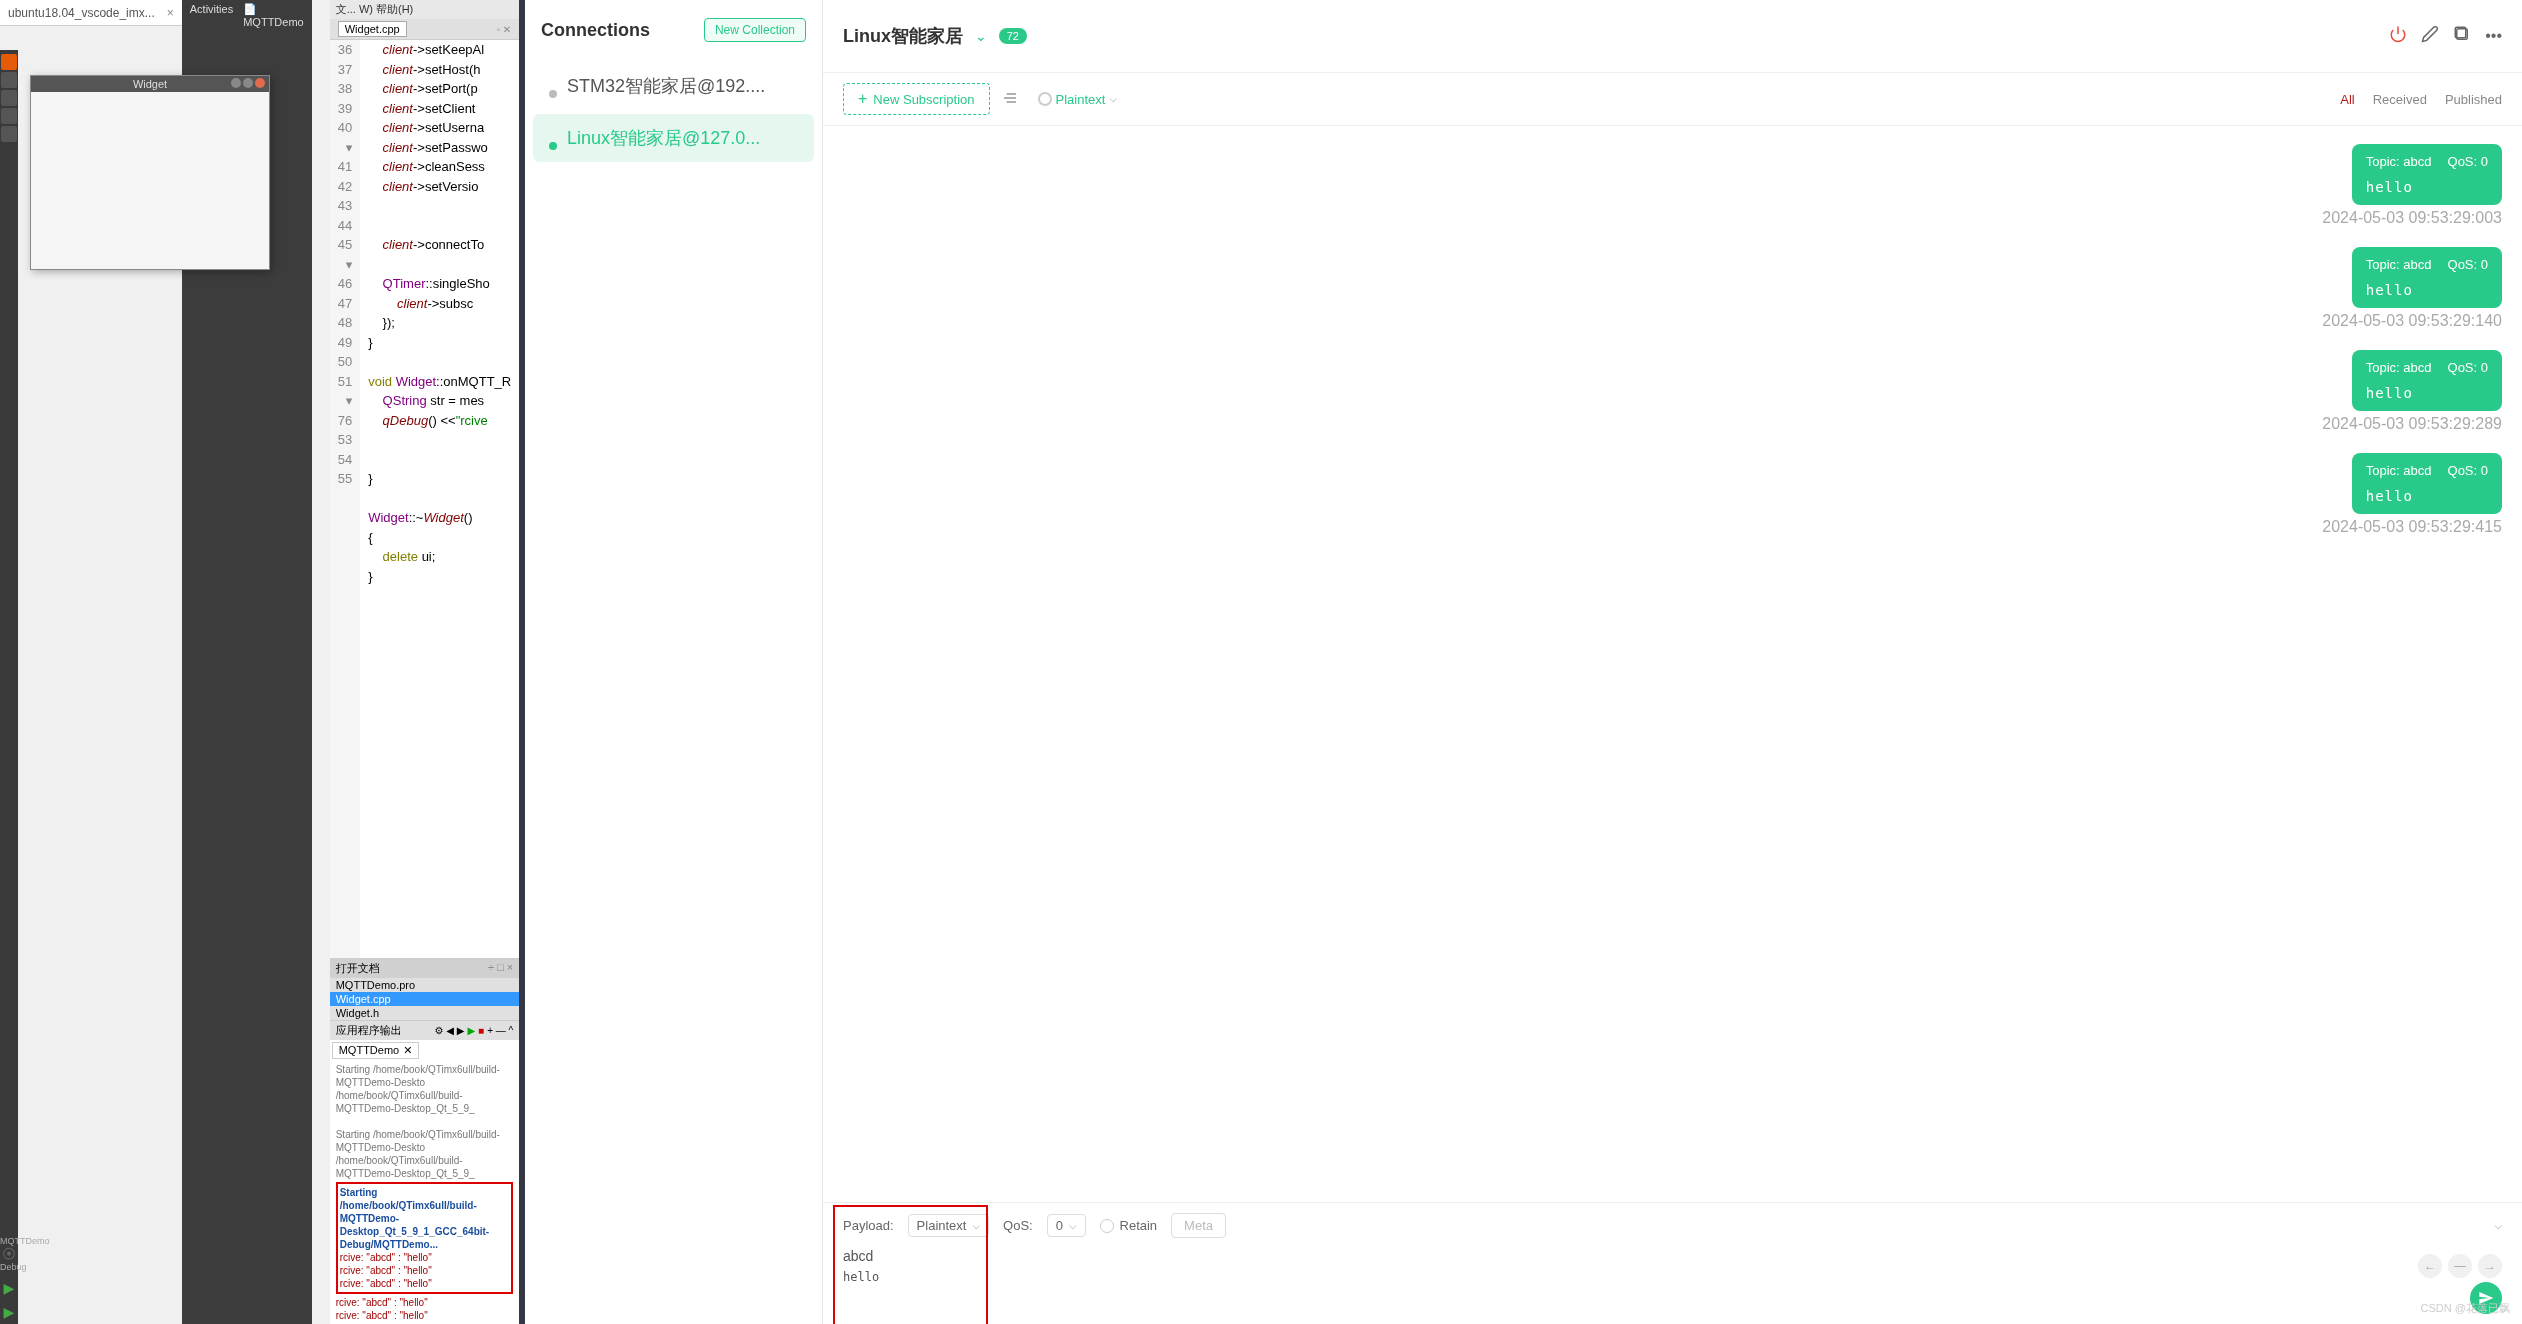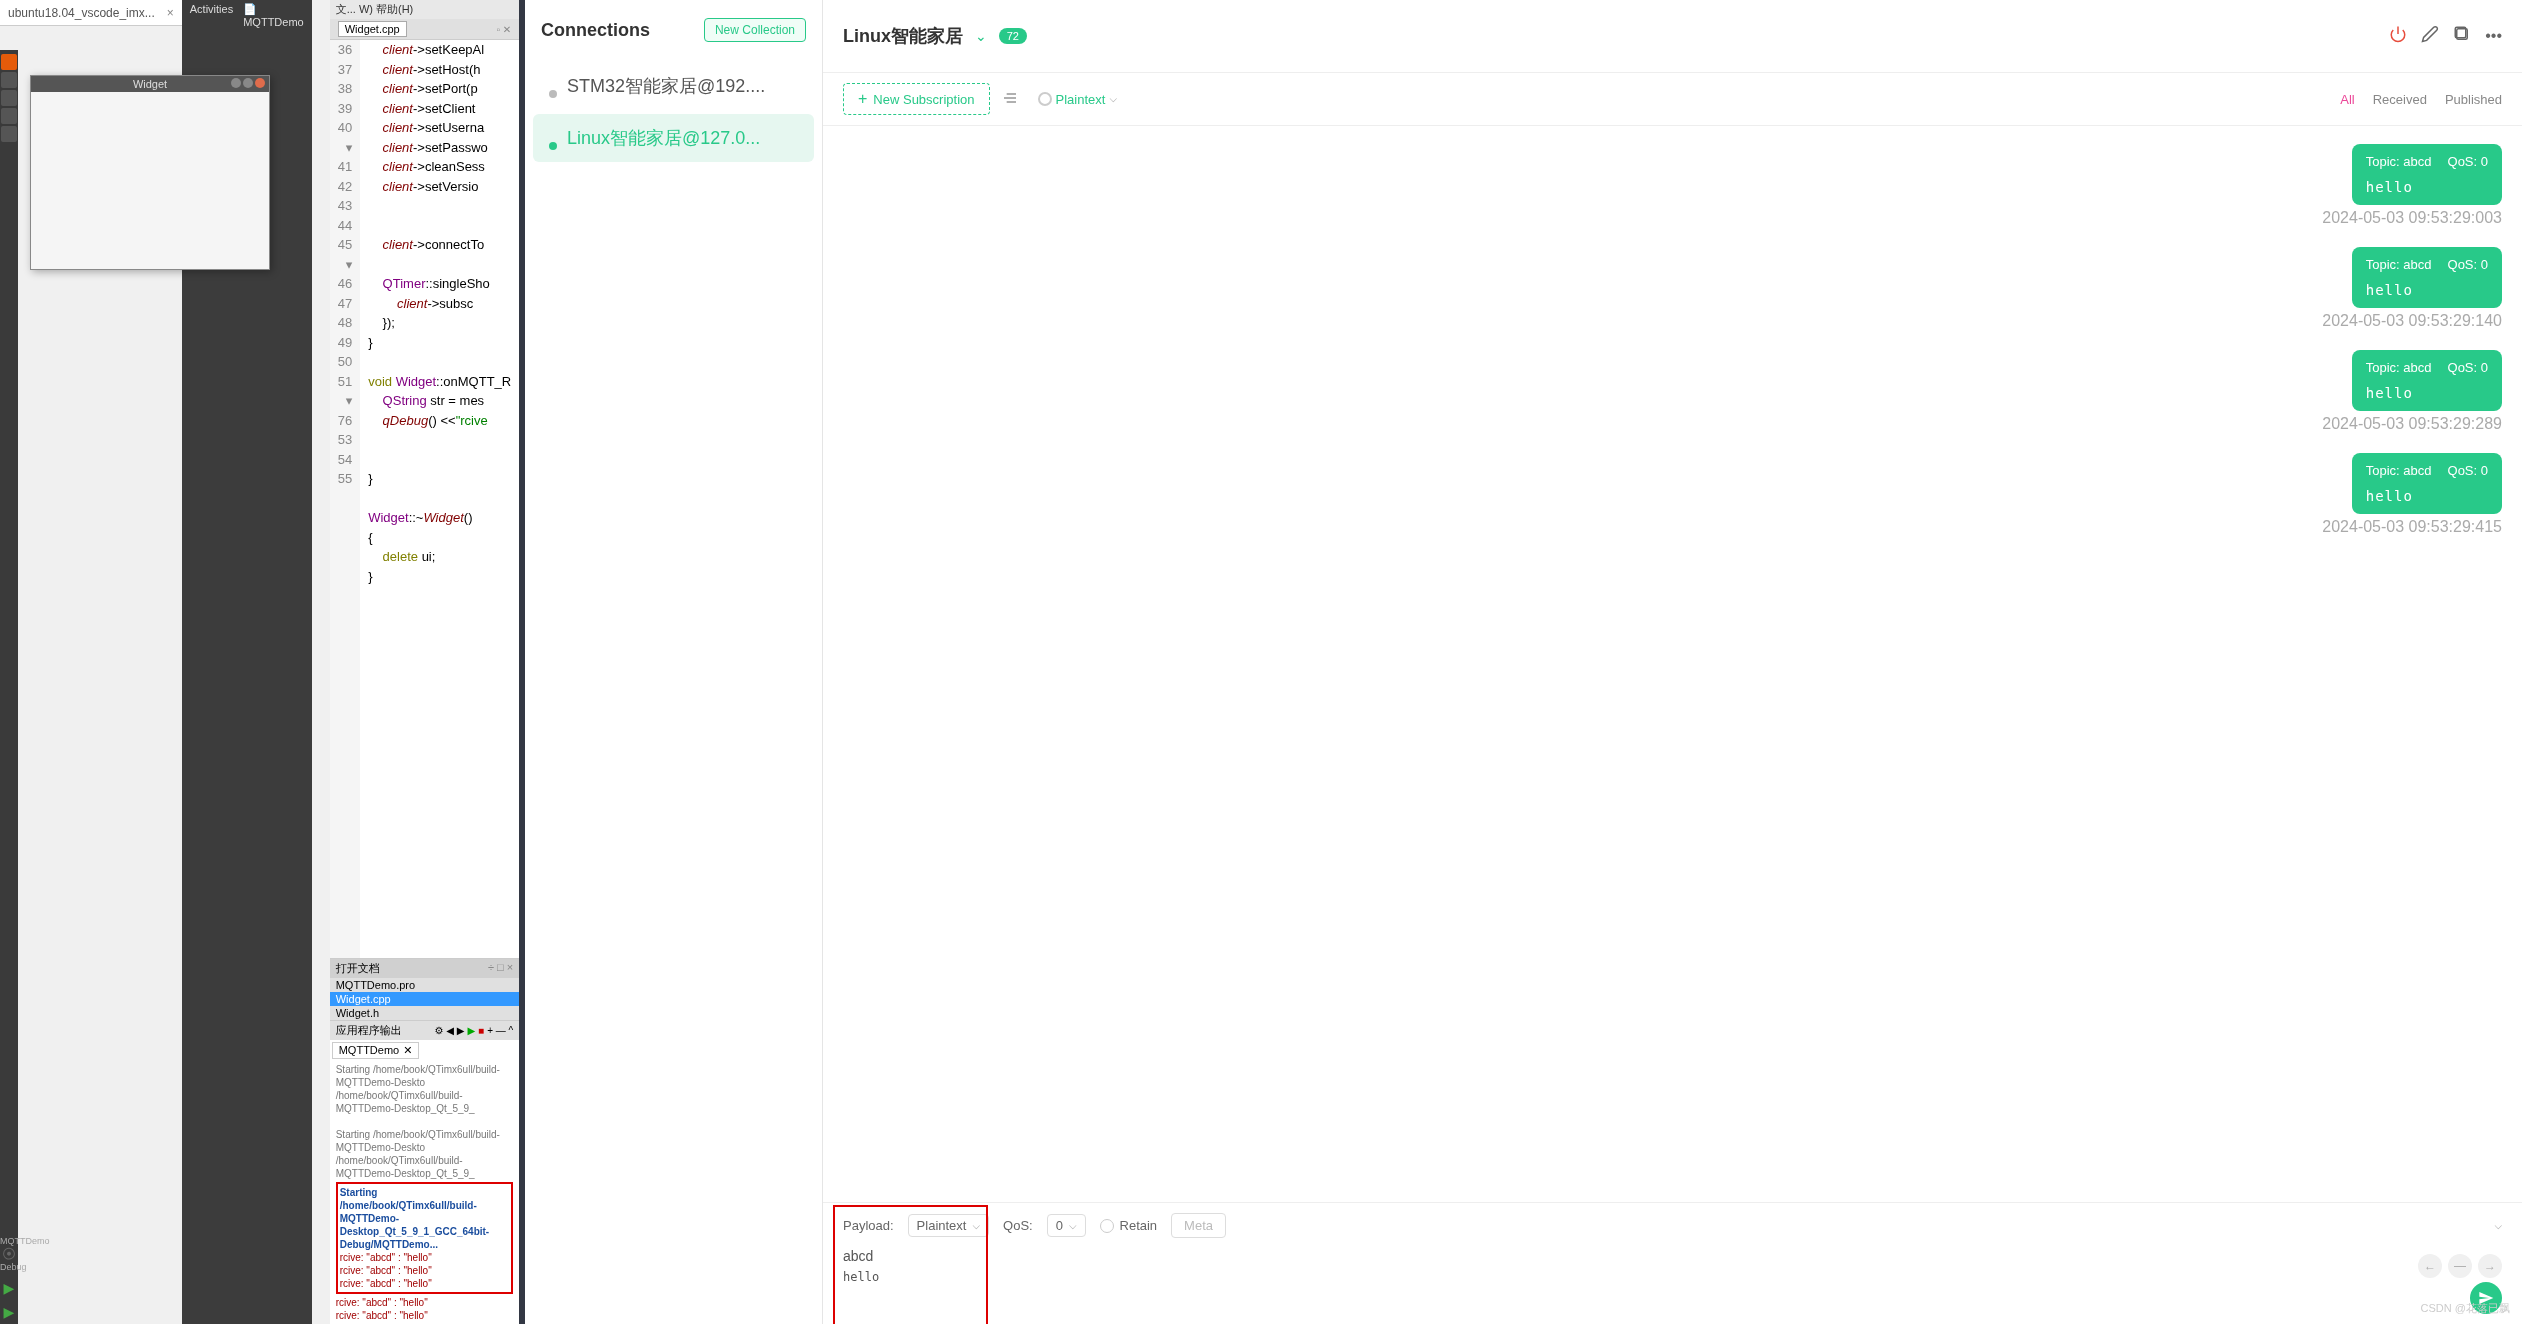--- a/index.html
+++ b/index.html
@@ -73,21 +73,21 @@
     .main-header .tail { margin-left: auto; display: flex; gap: 14px; align-items: center; }
     .main-header .tail .act-icon { cursor: pointer; color: #666; }
     .main-header .tail .power { color: #e74c3c; }
     .sub-bar { padding: 10px 20px; display: flex; align-items: center; gap: 12px; border-bottom: 1px solid #eee; font-size: 13px; }
     .new-sub { border: 1px dashed #28c989; color: #28c989; padding: 6px 14px; border-radius: 4px; cursor: pointer; display: flex; align-items: center; gap: 6px; }
     .sub-bar .expand-icon { color: #888; cursor: pointer; }
     .sub-bar .plaintext { color: #28c989; display: flex; align-items: center; gap: 4px; margin-left: 8px; }
     .sub-bar .plaintext .circ { width: 14px; height: 14px; border: 2px solid #ccc; border-radius: 50%; }
     .tabs { margin-left: auto; display: flex; gap: 18px; font-size: 13px; }
     .tabs span { color: #888; cursor: pointer; }
-    .tabs .all { color: #ec4899; }
+    .tabs .all { color: #b91c1c; }
     
     .messages { flex: 1; padding: 10px 20px; overflow-y: auto; display: flex; flex-direction: column; align-items: flex-end; gap: 4px; }
     .msg-block { display: flex; flex-direction: column; align-items: flex-end; margin-top: 8px; }
     .msg-bubble { background: #28c989; color: #fff; border-radius: 8px; padding: 10px 14px; min-width: 150px; }
     .msg-bubble .topic-line { display: flex; justify-content: space-between; font-size: 13px; gap: 16px; }
     .msg-bubble .payload { font-family: monospace; font-size: 14px; margin-top: 10px; letter-spacing: 1px; }
     .msg-time { color: #aaa; font-size: 16px; margin: 4px 0 8px; }
     
     .publisher { border-top: 1px solid #eee; padding: 10px 20px; position: relative; }
     .pub-row1 { display: flex; align-items: center; gap: 14px; font-size: 13px; color: #666; }

